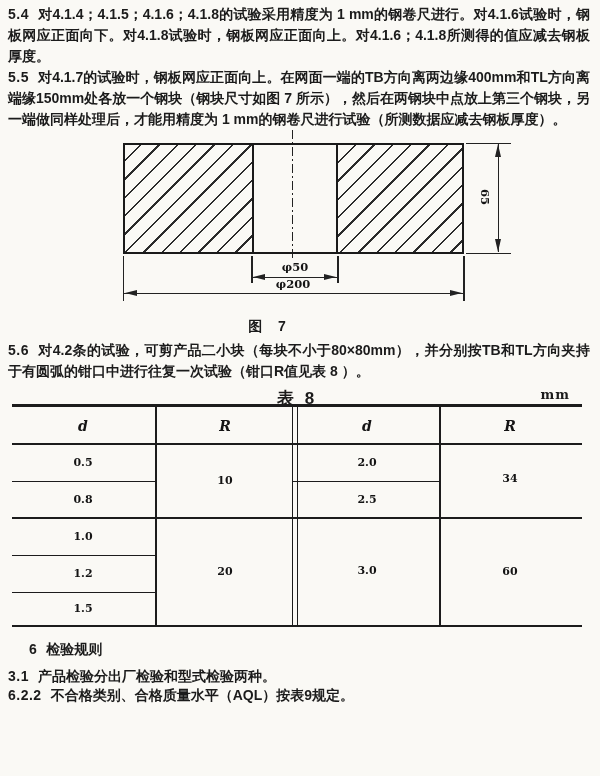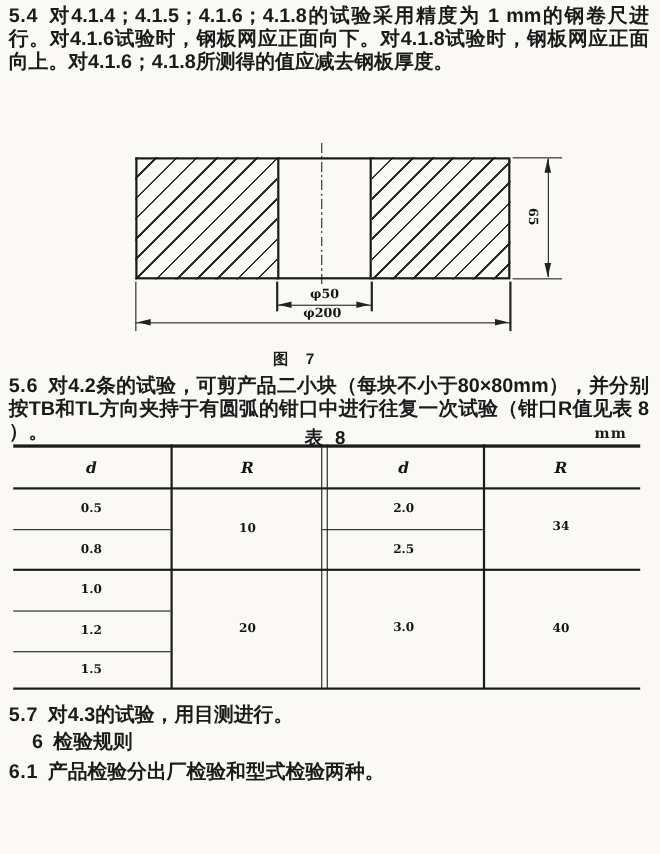--- a/index.html
+++ b/index.html
@@ -4,21 +4,21 @@
 <style>
   html,body{margin:0;padding:0;}
   body{
     width:600px;height:776px;position:relative;overflow:hidden;
     background:#faf9f5;color:#1b1b1b;
     font-family:"Liberation Sans","DejaVu Sans",sans-serif;
     -webkit-font-smoothing:antialiased;
   }
   .page{position:absolute;inset:0;}
   
-  .textblock{position:absolute;left:8px;right:10px;font-size:18px;font-weight:bold;
+  .textblock{position:absolute;left:8px;right:10px;font-size:14px;font-weight:bold;
     line-height:21px;text-align:justify;word-break:break-all;}
   .textblock p{margin:0;}
   .num{font-weight:bold;margin-right:9px;letter-spacing:.5px;}
   .bottomblock{line-height:19px;}
   .bottomblock .p57{margin-bottom:6px;}
   .bottomblock .h6{margin-bottom:8px;margin-left:21px;}
   
   .figure{position:absolute;left:0;top:128px;width:600px;height:213px;}
   .fig-abs{position:absolute;}
   .hatch{background:repeating-linear-gradient(135deg,#2b2b2b 0,#2b2b2b 1.7px,rgba(0,0,0,0) 1.7px,rgba(0,0,0,0) 13px);}
@@ -48,20 +48,21 @@
     font-family:"DejaVu Serif","Liberation Serif",serif;font-weight:bold;font-size:11px;color:#141414;}
   .thead{font-style:italic;font-size:14px;}
 </style>
 </head>
 <body>
 
 <div class="page">
 
   <div class="textblock" style="top:4px;">
     <p><span class="num">5.4</span><span>对4.1.4；4.1.5；4.1.6；4.1.8的试验采用精度为 1 mm的钢卷尺进行。对4.1.6试验时，钢板网应正面向下。对4.1.8试验时，钢板网应正面向上。对4.1.6；4.1.8所测得的值应减去钢板厚度。</span></p>
+    <p><span class="num">5.5</span><span>对4.1.7的试验时，钢板网应正面向上。在网面一端的TB方向离两边缘400mm和TL方向离端缘150mm处各放一个钢块（钢块尺寸如图 7 所示），然后在两钢块中点放上第三个钢块，另一端做同样处理后，才能用精度为 1 mm的钢卷尺进行试验（所测数据应减去钢板厚度）。</span></p>
   </div>
 
   <div class="figure">
     <div class="fig-abs hatch hatch-left"></div>
     <div class="fig-abs hatch hatch-right"></div>
     <div class="fig-abs hole"></div>
     <div class="fig-abs centerline"></div>
     <div class="fig-abs outer-rect"></div>
 
     <div class="fig-abs dline" style="left:466px;top:14.5px;width:45px;height:1.5px;"></div>
@@ -123,22 +124,22 @@
     <div class="tcell" style="left:71px;top:204px;">1.5</div>
 
     <div class="tcell" style="left:213px;top:76px;">10</div>
     <div class="tcell" style="left:213px;top:167px;">20</div>
 
     <div class="tcell" style="left:355px;top:58px;">2.0</div>
     <div class="tcell" style="left:355px;top:95px;">2.5</div>
     <div class="tcell" style="left:355px;top:166px;">3.0</div>
 
     <div class="tcell" style="left:498px;top:74px;">34</div>
-    <div class="tcell" style="left:498px;top:167px;">40</div>
+    <div class="tcell" style="left:498px;top:167px;">60</div>
   </div>
 
   <div class="textblock bottomblock" style="top:640px;">
-    <p class="p57"><span class="num">5.7</span><span>对4.3的试验，用目测进行。</span></p>
     <p class="h6"><span class="num">6</span><span>检验规则</span></p>
-    <p><span class="num">6.1</span><span>产品检验分出厂检验和型式检验两种。</span></p>
+    <p><span class="num">3.1</span><span>产品检验分出厂检验和型式检验两种。</span></p>
+    <p><span class="num">6.2.2</span><span>不合格类别、合格质量水平（AQL）按表9规定。</span></p>
   </div>
 
 </div>
 
 </body></html>

